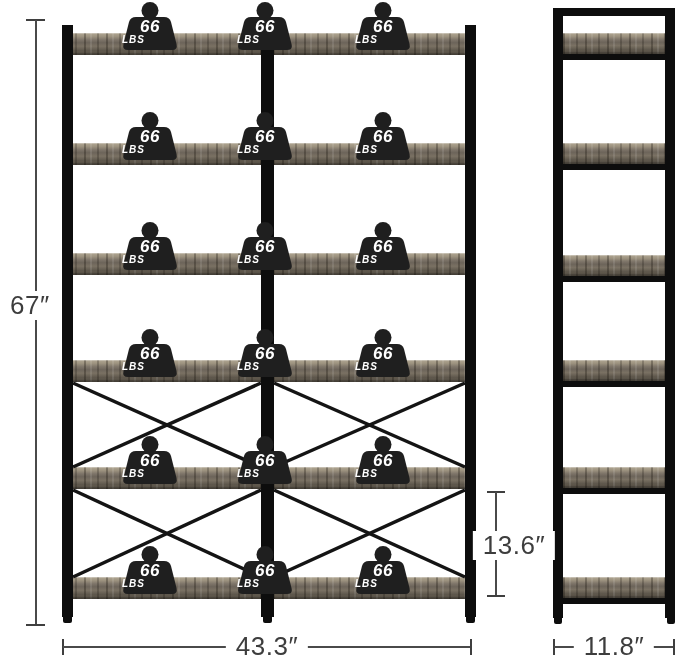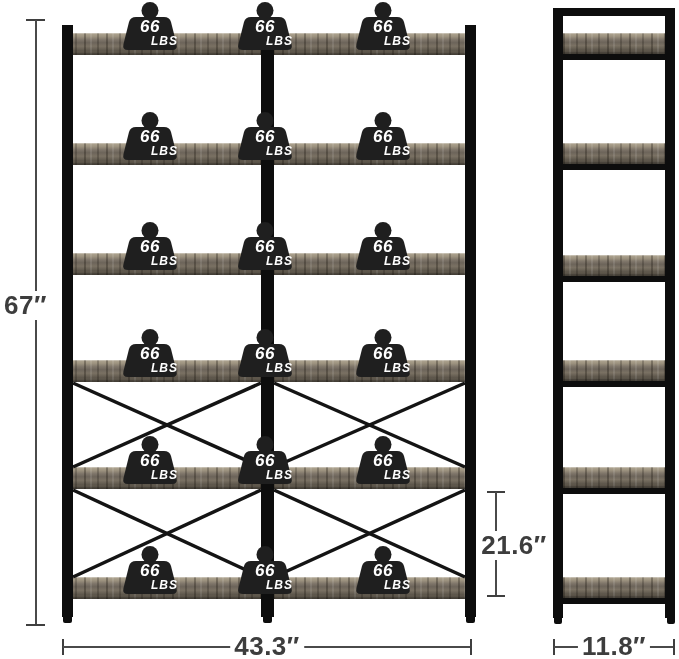--- a/index.html
+++ b/index.html
@@ -27,36 +27,36 @@
   .fs1{top:33px}.fs2{top:143px}.fs3{top:253px}.fs4{top:360px}.fs5{top:467px}.fs6{top:577px}
   
   #braces{position:absolute;left:62px;top:25px;z-index:3;}
   #braces line{stroke:#141414;stroke-width:3.5;}
   
   .badge{position:absolute;width:56px;height:50px;z-index:6;font-style:italic;}
   .badge svg{position:absolute;left:0;top:0;}
   .badge svg circle,.badge svg path{fill:#1f1f1f;}
   .bnum{position:absolute;top:16px;left:0;width:100%;text-align:center;
         color:#fff;font-size:17px;font-weight:700;line-height:1;letter-spacing:.5px;}
-  .bunit{position:absolute;top:33px;left:0;width:100%;text-align:right;
-        color:#fff;font-size:12px;font-weight:700;line-height:1;letter-spacing:1px;}
+  .bunit{position:absolute;top:33px;left:0;width:100%;text-align:left;
+        color:#fff;font-size:10px;font-weight:700;line-height:1;letter-spacing:1px;}
   .r1{top:2px}.r2{top:112px}.r3{top:222px}.r4{top:329px}.r5{top:436px}.r6{top:546px}
   .c1{left:122px}.c2{left:237px}.c3{left:355px}
   
   .sshelf{left:563px;width:102px;height:21px;}
   .ss1{top:33px}.ss2{top:143px}.ss3{top:255px}.ss4{top:360px}.ss5{top:467px}.ss6{top:577px}
   .sbar{position:absolute;left:553px;width:122px;height:6px;background:#0d0d0d;z-index:3;}
   .sb1{top:54px}.sb2{top:164px}.sb3{top:276px}.sb4{top:381px}.sb5{top:488px}.sb6{top:598px}
   
   .dline{position:absolute;background:#4a4a4a;z-index:8;}
   .dtick{position:absolute;background:#3f3f3f;z-index:8;}
   .dlabel{
     position:absolute;z-index:9;background:#fff;color:#3d3d3d;
-    font-size:26px;font-weight:700;line-height:1.1;letter-spacing:.5px;
-    padding:0 4px;white-space:nowrap;
+    font-size:26px;font-weight:400;line-height:1.1;letter-spacing:.5px;
+    padding:0 10px;white-space:nowrap;
   }
   .center-x{transform:translateX(-50%);}
 </style>
 </head>
 <body>
 
 <div id="scene">
 
   <div>
 
@@ -270,21 +270,21 @@
     <div class="dtick" style="left:62px;top:639px;width:2px;height:16px;"></div>
     <div class="dline" style="left:63px;top:646px;width:408px;height:2px;"></div>
     <div class="dtick" style="left:470px;top:639px;width:2px;height:16px;"></div>
     <div class="dlabel center-x" style="left:267px;top:632px;">43.3″</div>
   </div>
 
   <div>
     <div class="dtick" style="left:487px;top:491px;width:18px;height:2px;"></div>
     <div class="dline" style="left:495px;top:492px;width:2px;height:104px;"></div>
     <div class="dtick" style="left:487px;top:595px;width:18px;height:2px;"></div>
-    <div class="dlabel center-x" style="left:514px;top:531px;">21.6″</div>
+    <div class="dlabel center-x" style="left:514px;top:531px;">13.6″</div>
   </div>
 
   <div>
     <div class="dtick" style="left:553px;top:639px;width:2px;height:16px;"></div>
     <div class="dline" style="left:554px;top:646px;width:120px;height:2px;"></div>
     <div class="dtick" style="left:673px;top:639px;width:2px;height:16px;"></div>
     <div class="dlabel center-x" style="left:614px;top:632px;">11.8″</div>
   </div>
 
 </div>

